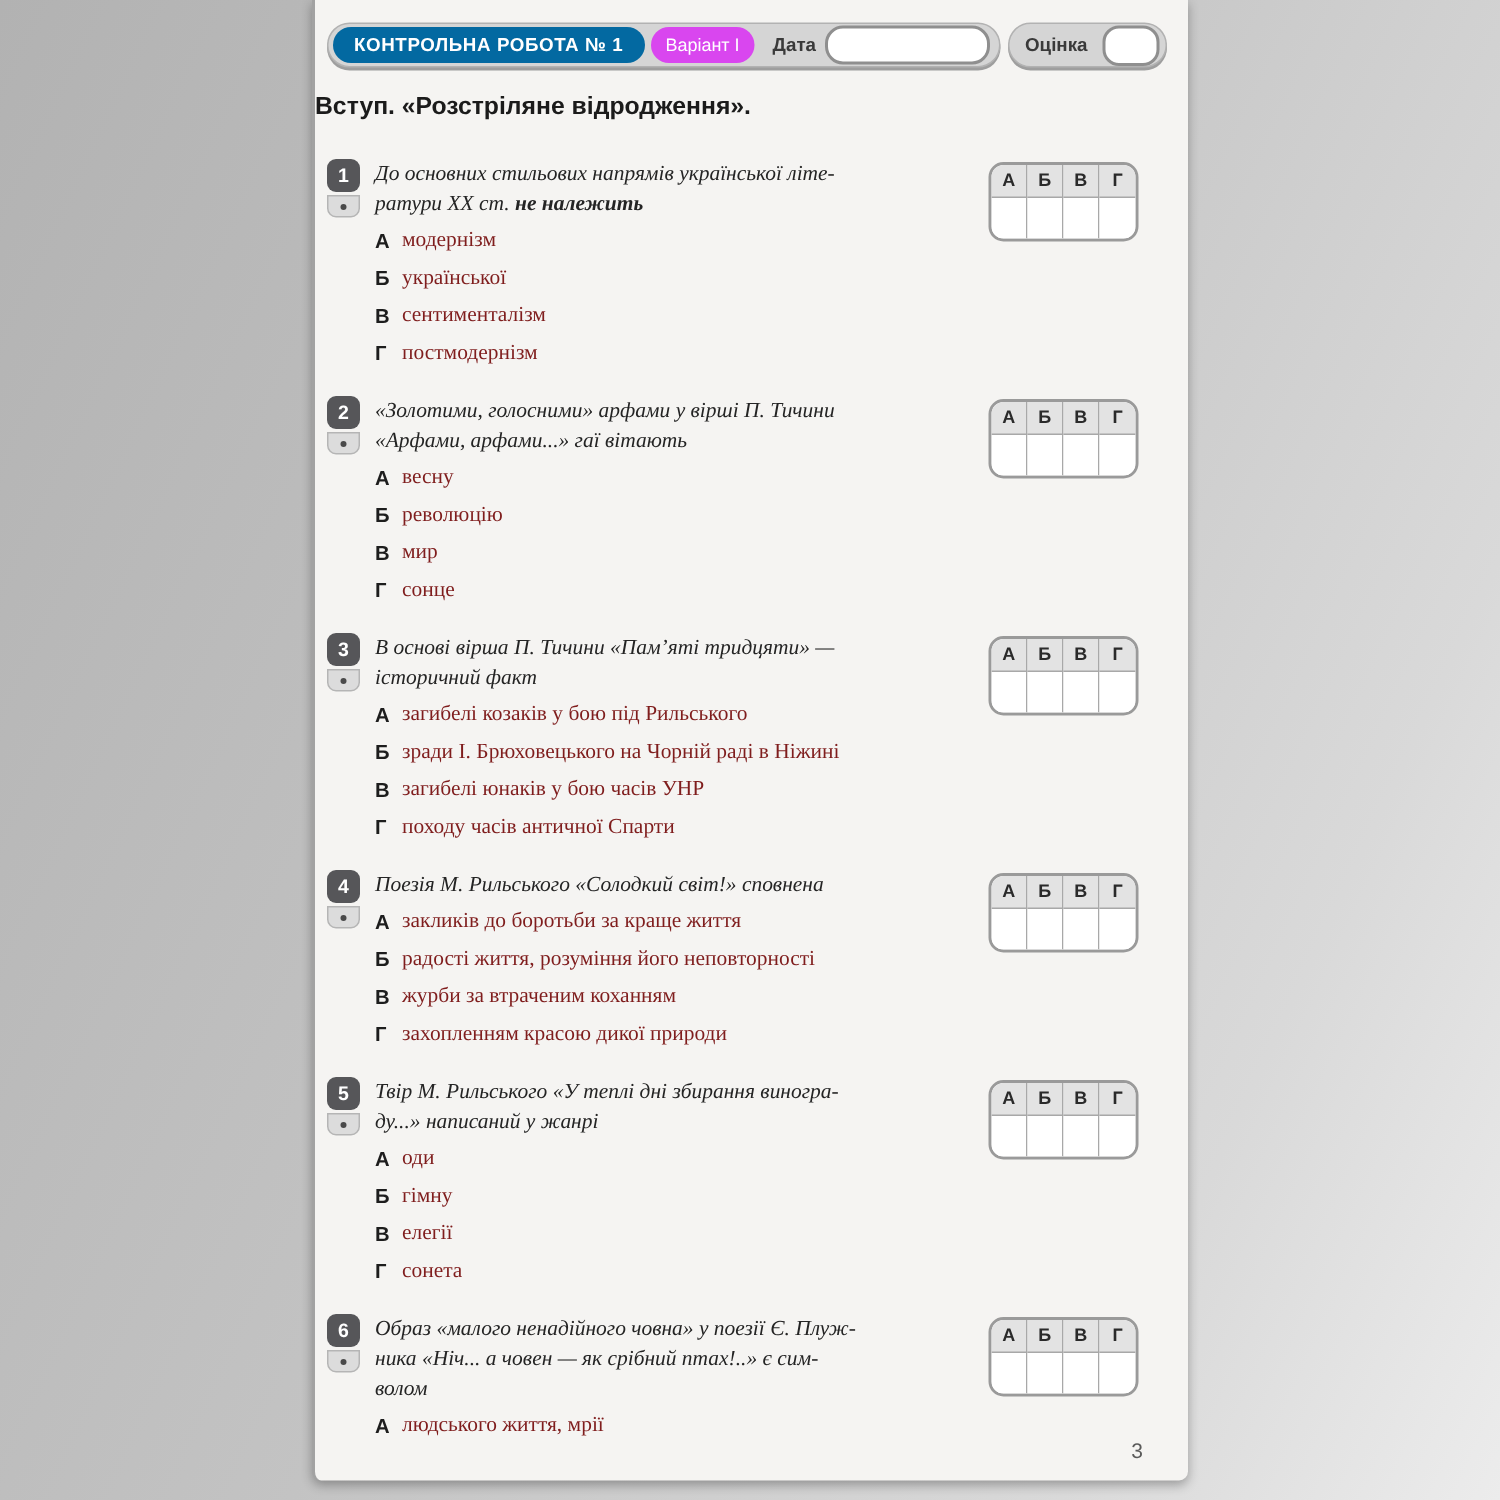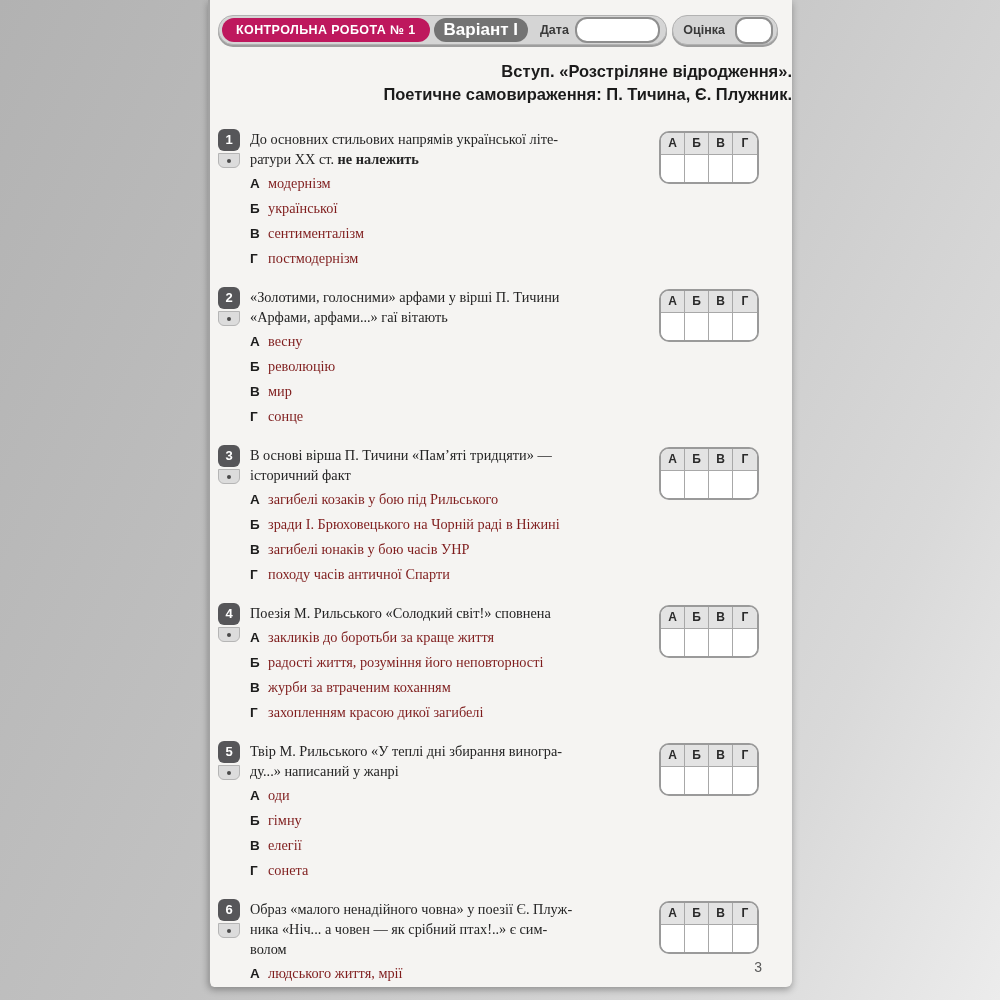--- a/index.html
+++ b/index.html
@@ -18,60 +18,60 @@
   
   .hdr{display:flex;gap:5px;margin:15px 14px 0 8px;}
   .pill{
     background:#d5d5d5;border:1px solid #b2b2b2;border-radius:16px;
     box-shadow:0 2px 0 #9e9e9e;display:flex;align-items:center;
     height:30px;box-sizing:border-box;padding:0 6px 0 3px;
   }
   .pill.main{flex:1;}
   .pill.score{flex:none;padding:0 4px 0 10px;justify-content:flex-end;}
   .badge-dark{
-    background:#be185d;color:#fff;font-weight:bold;font-size:12.5px;
+    background:#0369a1;color:#fff;font-weight:bold;font-size:12.5px;
     letter-spacing:.4px;border-radius:12px;height:24px;line-height:24px;
     padding:0 14px;white-space:nowrap;
   }
   .badge-mid{
-    background:#737373;color:#fff;font-weight:bold;font-size:17px;
+    background:#d946ef;color:#fff;font-weight:normal;font-size:12px;
     border-radius:12px;height:24px;line-height:24px;padding:0 10px;
     margin-left:4px;white-space:nowrap;
   }
   .hdr-label{font-weight:bold;font-size:12.5px;color:#3a3a3a;margin:0 6px 0 10px;white-space:nowrap;}
   .hdr-label.first{margin-left:12px;}
   .date-input{
     flex:1;max-width:134px;height:22px;background:#fff;
     border:2px solid #8f8f8f;border-radius:12px;
   }
   .score-input{
     width:34px;height:23px;background:#fff;margin-left:4px;
     border:2px solid #8f8f8f;border-radius:11px;
   }
   
-  .wtitle{margin-top:15px;text-align:right;font-weight:bold;font-size:16.5px;
+  .wtitle{margin-top:15px;text-align:left;font-weight:bold;font-size:16.5px;
     line-height:23px;color:#1b1b1b;}
   
   .questions{margin-top:23px;padding:0 33px 0 8px;}
   .question{display:flex;align-items:flex-start;margin-bottom:14px;}
   .q-badge{width:22px;flex:none;}
   .q-num{
     height:22px;background:#565659;border-radius:6px;color:#fff;
     font-weight:bold;font-size:13px;text-align:center;line-height:22px;
   }
   .q-dotbox{
     height:15px;margin-top:2px;background:#dcdcdc;border:1px solid #b5b5b5;
     border-radius:0 0 6px 6px;display:flex;align-items:center;justify-content:center;
     box-sizing:border-box;
   }
   .q-dot{width:4px;height:4px;border-radius:50%;background:#4a4a4a;display:block;}
   .q-main{flex:1;margin:0 14px 0 10px;}
   .q-text{
     font-family:"Liberation Serif","DejaVu Serif",serif;
-    font-size:14.3px;line-height:20px;color:#242424;white-space:pre-line;
+    font-size:14.3px;line-height:20px;color:#242424;white-space:pre-line;font-style:italic;
   }
   .q-text b{font-weight:bold;}
   .q-options{margin-top:4px;}
   .option{display:flex;line-height:20px;margin-bottom:4px;}
   .opt-letter{
     flex:none;width:18px;font-weight:bold;font-size:13.5px;color:#1d1d1d;
     font-family:"Liberation Sans","DejaVu Sans",sans-serif;padding-top:1px;
   }
   .opt-text{
     font-family:Liberation Serif, serif;
@@ -111,21 +111,20 @@
       <span class="date-input"></span>
     </div>
     <div class="pill score">
       <span class="hdr-label" style="margin-left:0">Оцінка</span>
       <span class="score-input"></span>
     </div>
   </div>
 
   <div class="wtitle">
     <div>Вступ. «Розстріляне відродження».</div>
-    <div>Поетичне самовираження: П. Тичина, Є. Плужник.</div>
   </div>
 
   <div class="questions">
 
     <div class="question">
       <div class="q-badge">
         <div class="q-num">1</div>
         <div class="q-dotbox">
             <span class="q-dot"></span>
           </div>
@@ -263,21 +262,21 @@
           <div class="option">
               <span class="opt-letter">Б</span>
               <span class="opt-text">радості життя, розуміння його неповторності</span>
             </div>
           <div class="option">
               <span class="opt-letter">В</span>
               <span class="opt-text">журби за втраченим коханням</span>
             </div>
           <div class="option">
               <span class="opt-letter">Г</span>
-              <span class="opt-text">захопленням красою дикої загибелі</span>
+              <span class="opt-text">захопленням красою дикої природи</span>
             </div>
         </div>
       </div>
       <div class="agrid">
         <div class="agrid-h">А</div>
         <div class="agrid-h">Б</div>
         <div class="agrid-h">В</div>
         <div class="agrid-h">Г</div>
         <div class="agrid-c"></div>
         <div class="agrid-c"></div>

